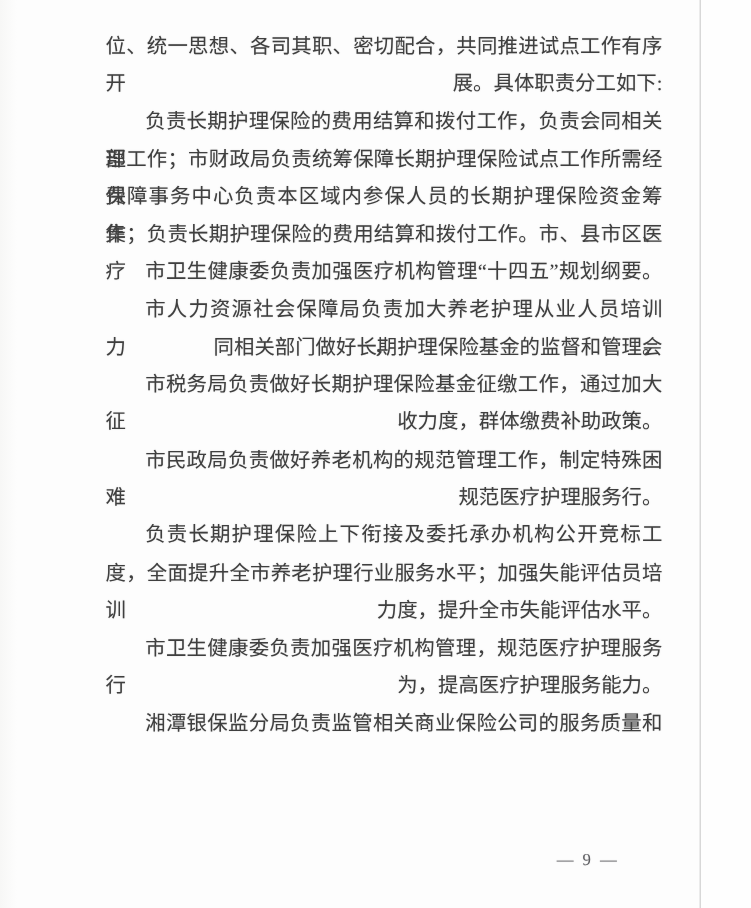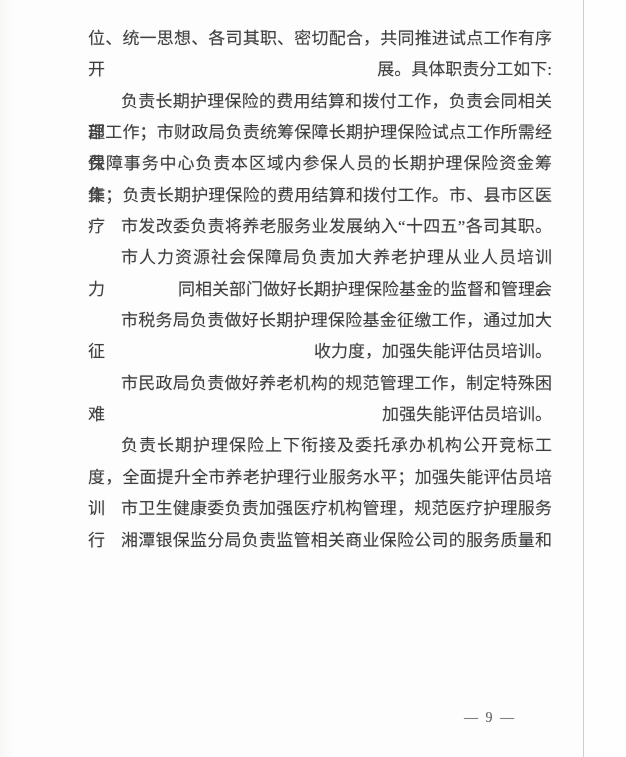--- a/index.html
+++ b/index.html
@@ -80,27 +80,29 @@
   <div class="scan-line"></div>
 
   <div class="content">
 
   <div class="line fill">位、统一思想、各司其职、密切配合，共同推进试点工作有序开</div>
       <div class="line">展。具体职责分工如下:</div>
       <div class="line indent fill">负责长期护理保险的费用结算和拨付工作，负责会同相关部</div>
       <div class="line fill">理工作；市财政局负责统筹保障长期护理保险试点工作所需经费</div>
       <div class="line fill">保障事务中心负责本区域内参保人员的长期护理保险资金筹集、</div>
       <div class="line fill">作；负责长期护理保险的费用结算和拨付工作。市、县市区医疗</div>
-      <div class="line indent fill">市发改委负责将养老服务业发展纳入“十四五”各司其职。</div>
+      <div class="line indent fill">市卫生健康委负责加强医疗机构管理“十四五”规划纲要。</div>
       <div class="line indent fill">市人力资源社会保障局负责加大养老护理从业人员培训力，会</div>
       <div class="line">同相关部门做好长期护理保险基金的监督和管理。</div>
       <div class="line indent fill">市税务局负责做好长期护理保险基金征缴工作，通过加大征</div>
-      <div class="line">收力度，加强失能评估员培训。</div>
+      <div class="line">收力度，群体缴费补助政策。</div>
       <div class="line indent fill">市民政局负责做好养老机构的规范管理工作，制定特殊困难</div>
-      <div class="line">加强失能评估员培训。</div>
+      <div class="line">规范医疗护理服务行。</div>
       <div class="line indent fill">负责长期护理保险上下衔接及委托承办机构公开竞标工</div>
       <div class="line fill">度，全面提升全市养老护理行业服务水平；加强失能评估员培训</div>
+      <div class="line">力度，提升全市失能评估水平。</div>
       <div class="line indent fill">市卫生健康委负责加强医疗机构管理，规范医疗护理服务行</div>
+      <div class="line">为，提高医疗护理服务能力。</div>
       <div class="line indent fill">湘潭银保监分局负责监管相关商业保险公司的服务质量和</div>
     </div>
 
   <div class="page-number">— 9 —</div>
 </div>
 
 </body></html>

